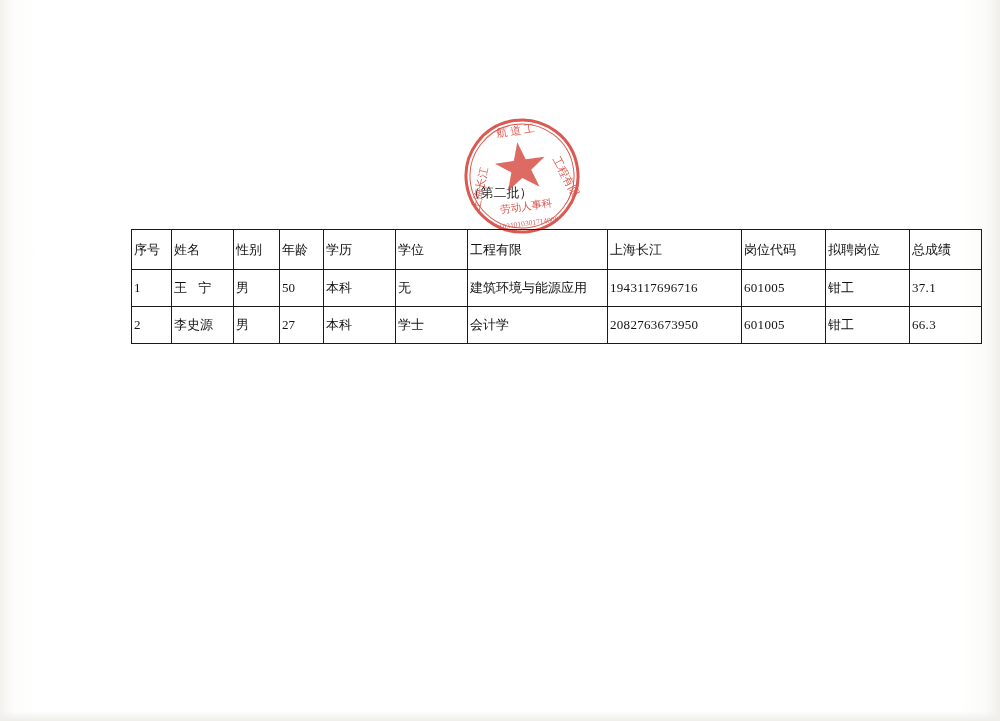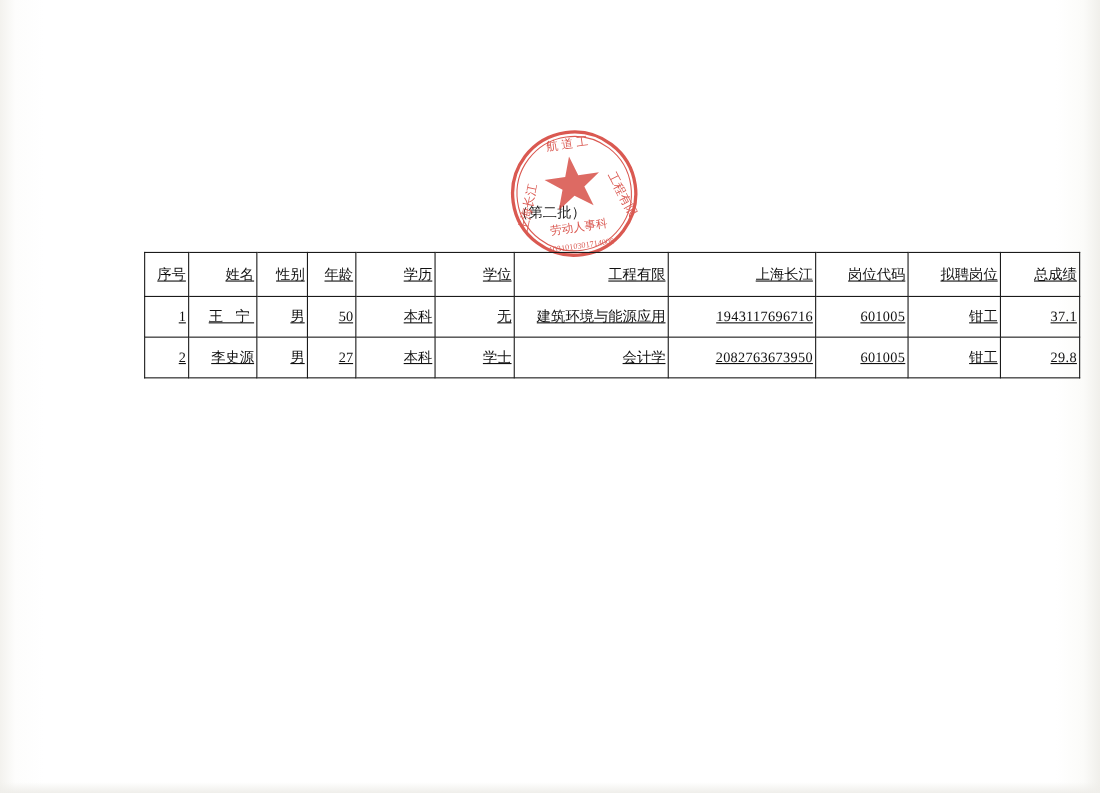--- a/index.html
+++ b/index.html
@@ -68,27 +68,26 @@
     top: 229px;
     width: 790px;
     border-collapse: collapse;
     table-layout: fixed;
     background: transparent;
   }
   table.data-table th,
   table.data-table td {
     border: 1px solid #1b1b1b;
     height: 36px;
-    text-align: right;
+    text-align: left;
     vertical-align: middle;
     font-size: 13px;
     color: #111111;
     font-family: "Liberation Serif", "DejaVu Serif", serif;
     padding: 0 2px;
-    text-decoration: underline;
   }
   table.data-table th {
     font-weight: normal;
     height: 39px;
   }
   .c-seq   { width: 40px; }
   .c-name  { width: 62px; }
   .c-sex   { width: 46px; }
   .c-age   { width: 44px; }
   .c-edu   { width: 72px; }
@@ -174,18 +173,18 @@
         <td>2</td>
         <td>李史源</td>
         <td>男</td>
         <td>27</td>
         <td>本科</td>
         <td>学士</td>
         <td class="small-text">会计学</td>
         <td class="mono-num">2082763673950</td>
         <td class="mono-num">601005</td>
         <td>钳工</td>
-        <td class="mono-num">29.8</td>
+        <td class="mono-num">66.3</td>
       </tr>
     </tbody>
   </table>
 
 </div>
 
 </body></html>

